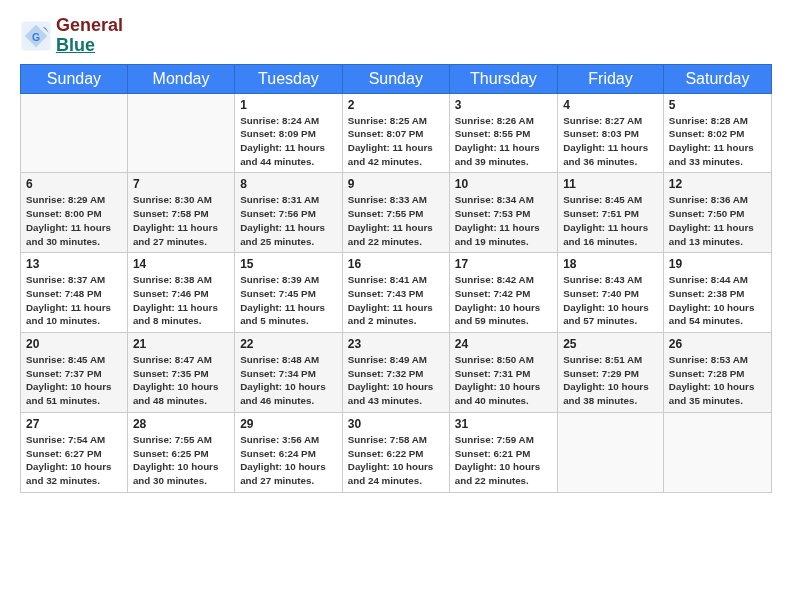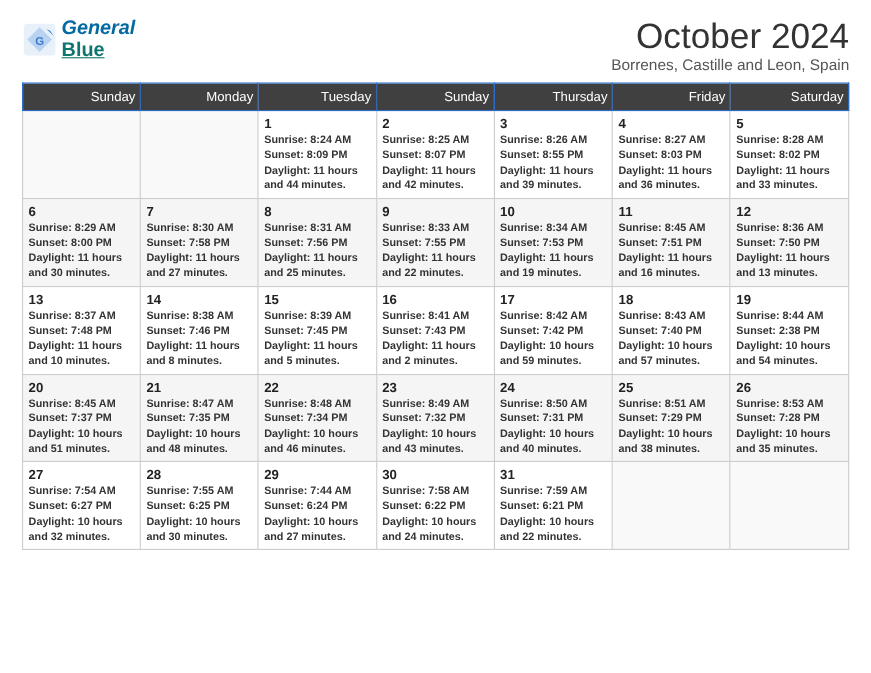--- a/index.html
+++ b/index.html
@@ -27,22 +27,21 @@
       align-items: center;
       gap: 4px;
     }
     .logo-text {
       font-size: 18px;
       font-weight: bold;
       color: #333;
       line-height: 1.1;
     }
     .logo-text span {
-      color: #0369a1;
-      font-style: italic;
+      color: #7f1d1d;
     }
     .logo-icon {
       width: 32px;
       height: 32px;
     }
     .title-block {
       text-align: right;
     }
     .month-title {
       font-size: 32px;
@@ -53,26 +52,26 @@
     .location {
       font-size: 14px;
       color: #555;
     }
     .calendar {
       width: 100%;
       border-collapse: collapse;
       font-size: 10.5px;
     }
     .calendar th {
-      background: #404040;
+      background: #3b82f6;
       color: #fff;
       padding: 5px 4px;
-      text-align: right;
+      text-align: center;
       font-weight: normal;
-      font-size: 12px;
+      font-size: 16px;
       border: 1px solid #2a6bc5;
     }
     .calendar td {
       border: 1px solid #ccc;
       vertical-align: top;
       padding: 4px 5px;
       width: 113px;
       min-height: 70px;
       background: #fff;
     }
@@ -104,24 +103,20 @@
       <svg class="logo-icon" viewBox="0 0 40 40">
         <rect x="2" y="2" width="36" height="36" rx="4" fill="#e8f0fa"></rect>
         <polygon points="20,6 34,20 20,34 6,20" fill="#4a90d9" opacity="0.3"></polygon>
         <text x="20" y="26" text-anchor="middle" font-size="13" font-weight="bold" fill="#3a7bd5" font-family="Arial">G</text>
         <polygon points="28,8 36,16 32,10" fill="#3a7bd5"></polygon>
       </svg>
       <div class="logo-text">
         <div><span>General</span></div>
         <div style="color:#0f766e;text-decoration:underline;">Blue</div>
       </div>
-    </div>
-    <div class="title-block">
-      <div class="month-title">October 2024</div>
-      <div class="location">Borrenes, Castille and Leon, Spain</div>
     </div>
   </div>
 
   <table class="calendar">
     <thead>
       <tr>
         <th>Sunday</th>
         <th>Monday</th>
         <th>Tuesday</th>
         <th>Sunday</th>
@@ -305,21 +300,21 @@
 Daylight: 10 hours and 32 minutes.</div>
           </td>
           <td>
             <div class="day-num">28</div>
             <div class="day-detail">Sunrise: 7:55 AM
 Sunset: 6:25 PM
 Daylight: 10 hours and 30 minutes.</div>
           </td>
           <td>
             <div class="day-num">29</div>
-            <div class="day-detail">Sunrise: 7:44 AM
+            <div class="day-detail">Sunrise: 3:56 AM
 Sunset: 6:24 PM
 Daylight: 10 hours and 27 minutes.</div>
           </td>
           <td>
             <div class="day-num">30</div>
             <div class="day-detail">Sunrise: 7:58 AM
 Sunset: 6:22 PM
 Daylight: 10 hours and 24 minutes.</div>
           </td>
           <td>

